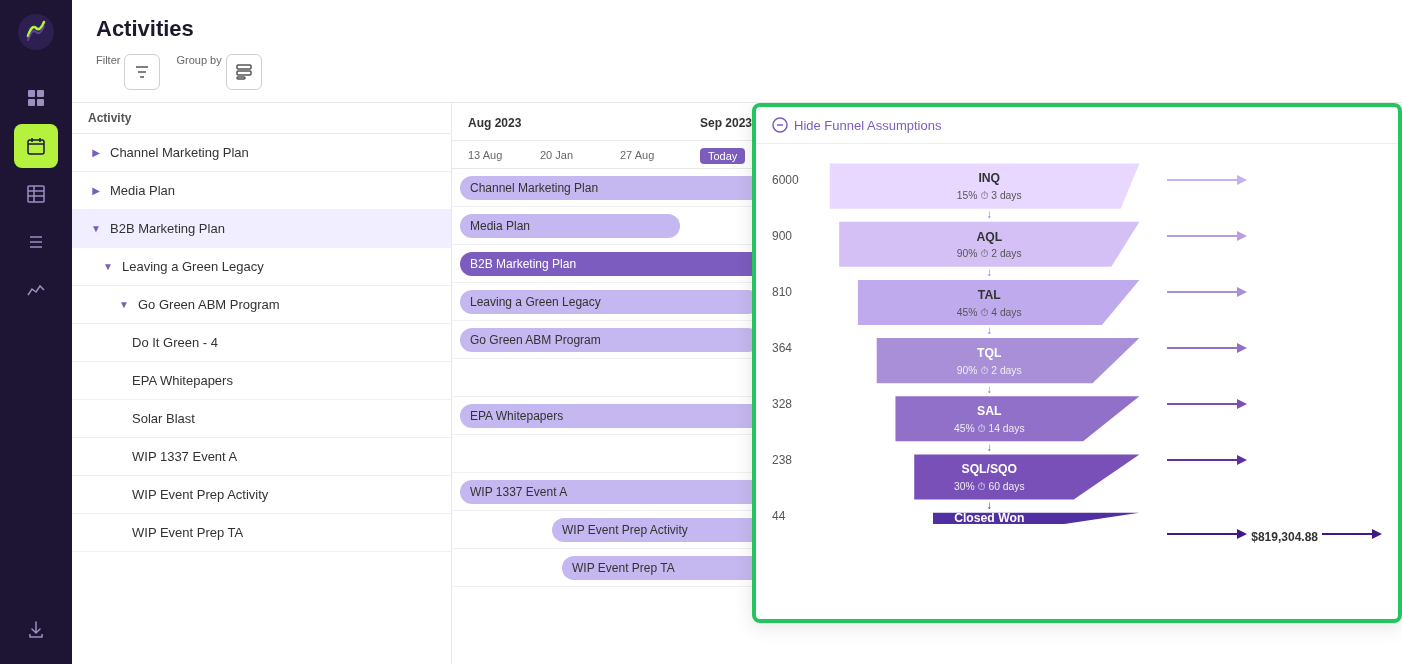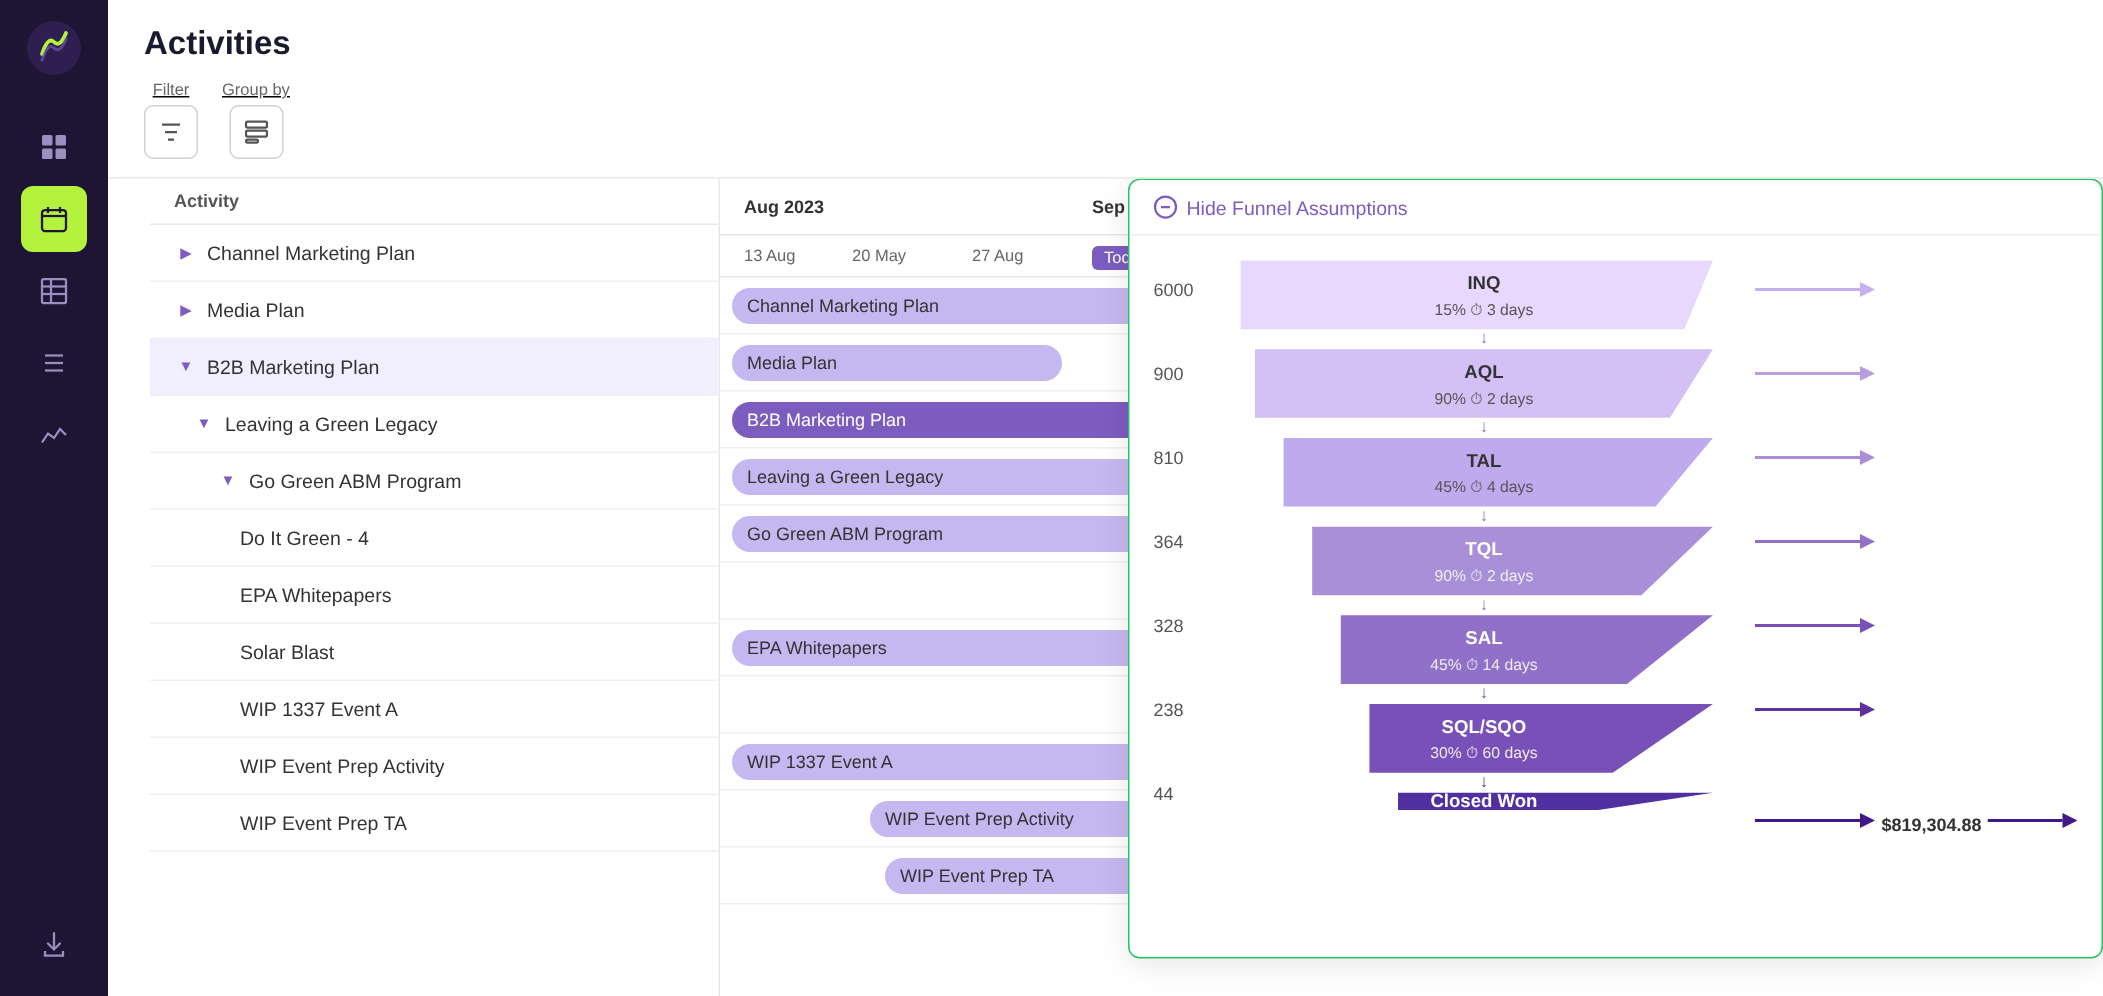--- a/index.html
+++ b/index.html
@@ -93,24 +93,21 @@
 
     .toolbar {
       display: flex;
       gap: 16px;
       align-items: center;
       padding-bottom: 12px;
     }
 
     .toolbar-group {
       display: flex;
-      flex-direction: column;
-      align-items: center;
       gap: 4px;
-      text-decoration: underline;
     }
 
     .toolbar-label {
       font-size: 11px;
       color: #666;
     }
 
     .toolbar-btn {
       width: 36px;
       height: 36px;
@@ -123,21 +120,20 @@
       cursor: pointer;
       color: #555;
     }
 
     
     .table-area {
       display: flex;
       flex: 1;
       overflow: hidden;
       position: relative;
-      margin-left: 28px;
     }
 
     
     .activity-list {
       width: 380px;
       flex-shrink: 0;
       overflow-y: auto;
       border-right: 1px solid #e8e8e8;
     }
 
@@ -248,21 +244,21 @@
     }
 
     
     .funnel-overlay {
       position: absolute;
       top: 0;
       right: 0;
       width: 650px;
       height: 520px;
       background: white;
-      border: 1px solid #22c55e;
+      border: 4px solid #22c55e;
       border-radius: 8px;
       z-index: 10;
       box-shadow: 0 4px 20px rgba(0,0,0,0.1);
       overflow: hidden;
     }
 
     .funnel-header {
       display: flex;
       align-items: center;
       padding: 10px 16px;
@@ -454,21 +450,21 @@
               <span style="font-size:12px; font-weight:600; color:#333;">Sep 2023</span>
             </div>
           </div>
         </div>
 
         <div style="display:flex; height:28px; align-items:center; border-bottom:1px solid #e8e8e8; background:#fff; padding:0 8px;">
           <div style="width:80px; font-size:11px; color:#666; padding-left:8px;">
             <span>13 Aug</span>
           </div>
           <div style="width:80px; font-size:11px; color:#666;">
-            <span>20 May</span>
+            <span>20 Jan</span>
           </div>
           <div style="width:80px; font-size:11px; color:#666;">
             <span>27 Aug</span>
           </div>
           <div style="width:80px;">
             <button class="gantt-today-btn">Today</button>
           </div>
         </div>
 
         <div style="position:relative;">

